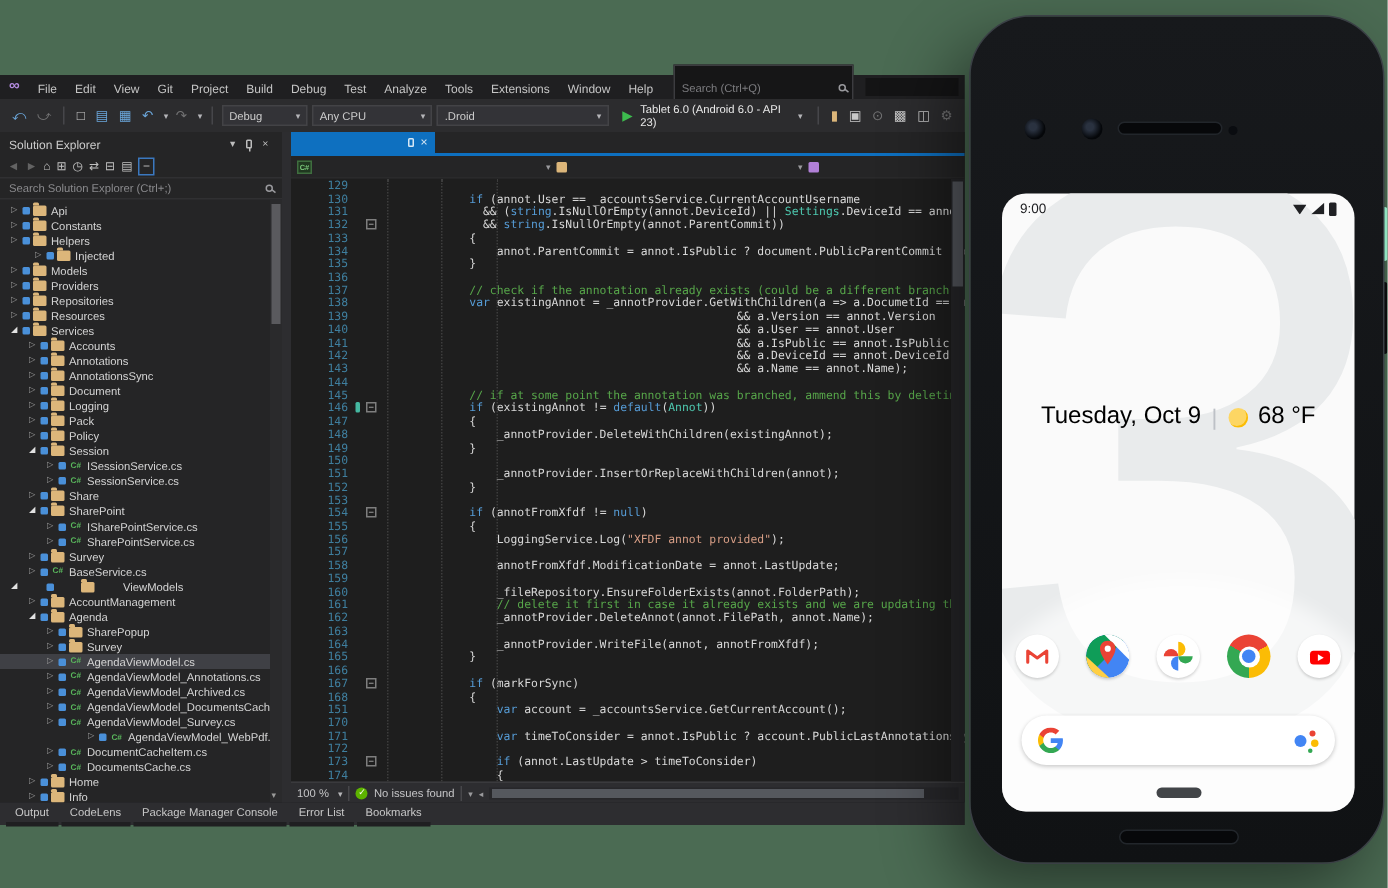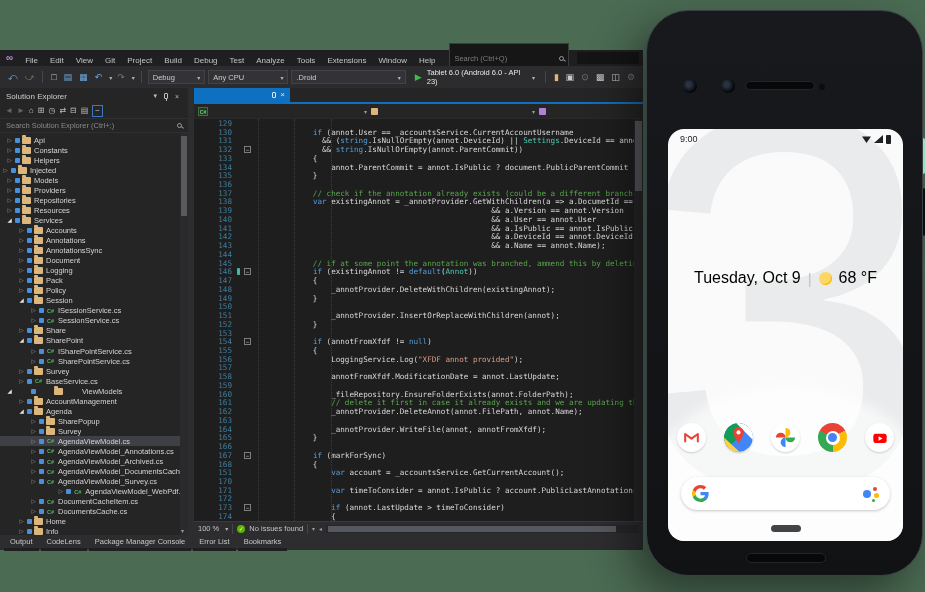--- a/index.html
+++ b/index.html
@@ -241,21 +241,21 @@
               <span class="stat"></span>
               <span class="fi"></span>
               <span class="lbl">Constants</span>
             </div>
             <div class="tree-row" style="padding-left: 6px;">
               <span class="chev">▷</span>
               <span class="stat"></span>
               <span class="fi"></span>
               <span class="lbl">Helpers</span>
             </div>
-            <div class="tree-row" style="padding-left: 2px; align-items: center;">
+            <div class="tree-row" style="padding-left: 22px; align-items: center;">
               <span class="chev">▷</span>
               <span class="stat"></span>
               <span class="fi"></span>
               <span class="lbl">Injected</span>
             </div>
             <div class="tree-row" style="padding-left: 6px;">
               <span class="chev">▷</span>
               <span class="stat"></span>
               <span class="fi"></span>
               <span class="lbl">Models</span>

